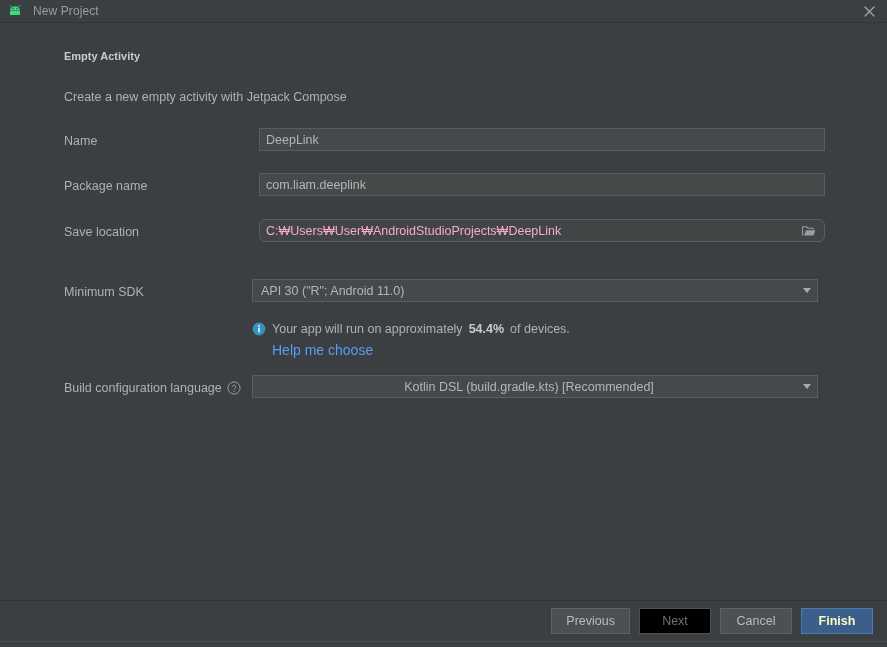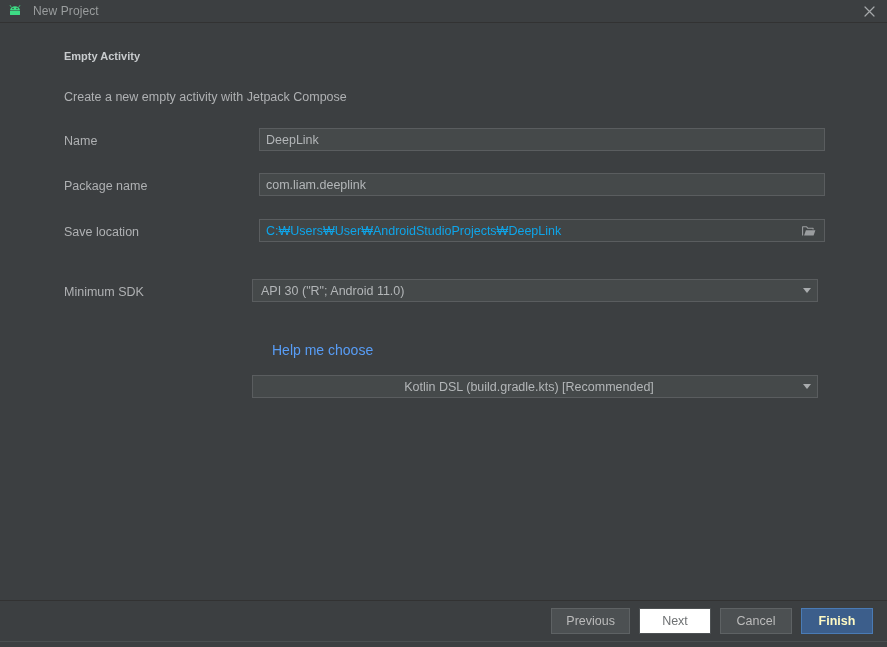--- a/index.html
+++ b/index.html
@@ -96,21 +96,21 @@
     height: 23px;
     background: #45494A;
     border: 1px solid #5A5D5F;
     display: flex;
     align-items: center;
     padding: 0 4px 0 6px;
     font-size: 12.5px;
     color: #B3B6B8;
     margin-left: 7px;
   }
-  .field.readonly { background: #414546; color: #0ea5e9; }
+  .field.readonly { background: #414546; color: #f9a8d4; border-radius: 6px; }
   .field .val { flex: 1; white-space: nowrap; overflow: hidden; }
 
   .folder-btn {
     width: 22px; height: 21px;
     display: flex; align-items: center; justify-content: center;
     cursor: pointer;
     flex: none;
   }
 
   .combo {
@@ -193,21 +193,21 @@
     border-radius: 0;
     color: #BBBBBB;
     font-size: 12.5px;
     font-family: "Liberation Sans", sans-serif;
     cursor: pointer;
     display: flex;
     align-items: center;
     justify-content: center;
   }
   .btn.disabled {
-    background: #ffffff;
+    background: #000000;
     border-color: #4E5254;
     color: #6E7173;
     cursor: default;
   }
   .btn.primary {
     background: #3C5E8B;
     border: 1px solid #4A7BB5;
     color: #fef9c3;
     font-weight: bold;
   }
@@ -267,22 +267,40 @@
       </svg>
     </span>
   </div>
 
   <div class="row-label" style="left:64px; top:262px;">Minimum SDK</div>
   <div class="combo" style="top:256px;">
     <span class="val">API 30 ("R"; Android 11.0)</span>
     <span class="arrow-down"></span>
   </div>
 
+  <div class="info-line">
+    <svg class="info-icon" viewBox="0 0 14 14">
+      <circle cx="7" cy="7" r="6.4" fill="#3592C4"></circle>
+      <rect x="6.25" y="5.6" width="1.5" height="5" rx="0.5" fill="#FFFFFF"></rect>
+      <circle cx="7" cy="3.85" r="0.95" fill="#FFFFFF"></circle>
+    </svg>
+    <span>Your app will run on approximately</span>
+    <b>54.4%</b>
+    <span>of devices.</span>
+  </div>
   <div class="help-link">Help me choose</div>
 
+  <div class="row-label" style="left:64px; top:358px;">
+    <span>Build configuration language</span>
+    <svg class="help-icon" viewBox="0 0 14 14">
+      <circle cx="7" cy="7" r="6.1" fill="none" stroke="#9A9D9F" stroke-width="1"></circle>
+      <path d="M5.3 5.4 a1.75 1.75 0 0 1 3.4 0.5 c0 1.1 -1.4 1.25 -1.4 2.3" stroke="#9A9D9F" stroke-width="1" fill="none" stroke-linecap="round"></path>
+      <circle cx="7" cy="10.3" r="0.75" fill="#9A9D9F"></circle>
+    </svg>
+  </div>
   <div class="combo" style="top:352px;text-align:center;">
     <span class="val">Kotlin DSL (build.gradle.kts) [Recommended]</span>
     <span class="arrow-down"></span>
   </div>
 
 </div>
 
 <div class="footer-sep"></div>
 <div class="footer">
   <button class="btn">Previous</button>

